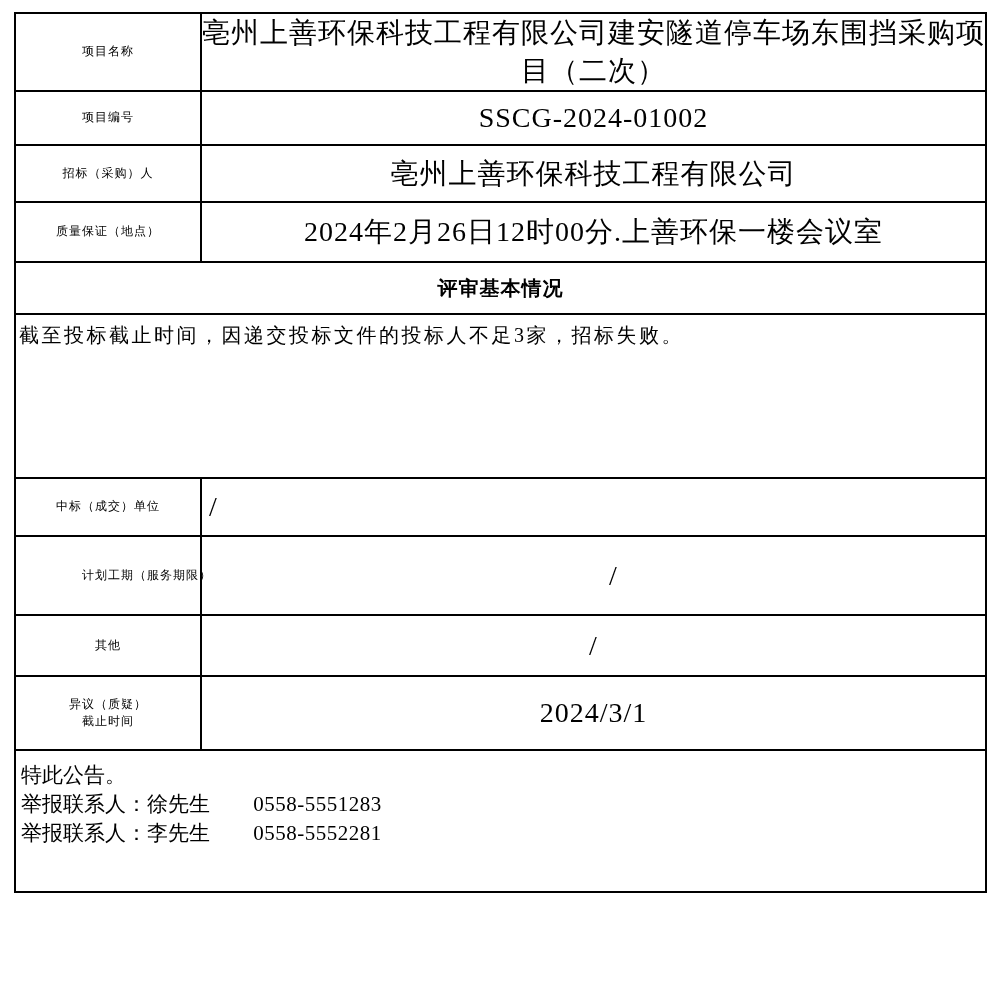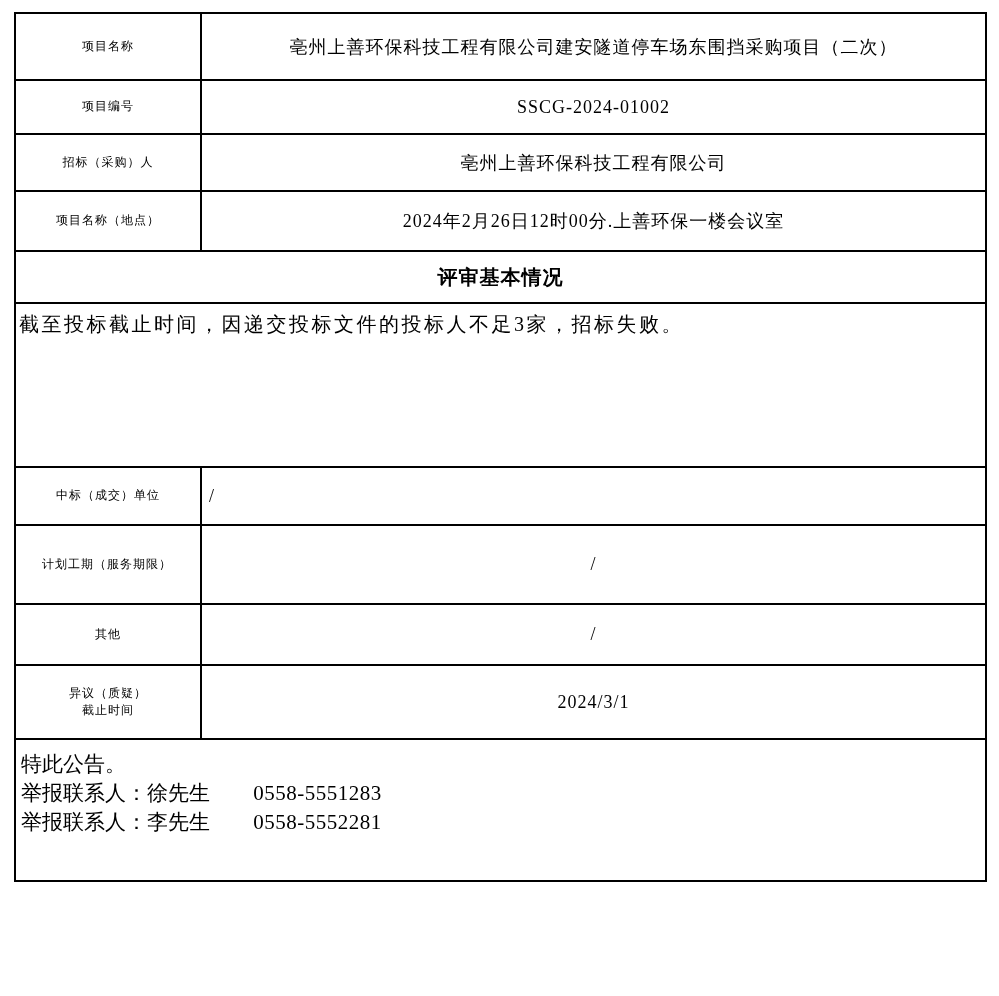--- a/index.html
+++ b/index.html
@@ -29,21 +29,21 @@
   .label {
     font-family: "Liberation Sans", sans-serif;
     font-weight: 400;
     font-size: 12px;
     text-align: center;
     letter-spacing: 1px;
     line-height: 1.45;
   }
   .value {
     font-family: "Liberation Serif", serif;
-    font-size: 18px;
+    font-size: 28px;
     text-align: center;
     letter-spacing: 1px;
   }
   .value-left {
     text-align: left;
     padding-left: 7px;
   }
   .section-header {
     font-family: "Liberation Sans", sans-serif;
     font-weight: 700;
@@ -80,21 +80,21 @@
   }
   
   .r1  td { height: 65px; }
   .r2  td { height: 52px; }
   .r3  td { height: 55px; }
   .r4  td { height: 58px; }
   .r5  td { height: 50px; }
   .r6  td { height: 156px; }
   .r7  td { height: 56px; }
   .r8  td { height: 52px; }
-  .r9  td { height: 77px; }
+  .r9  td { height: 77px; padding-left: 40px; }
   .r10 td { height: 80px; }
   .r11 td { height: 59px; }
   .r12 td { height: 72px; }
   .r13 td { height: 130px; }
 </style>
 </head>
 <body>
 
 <table class="announcement">
   <colgroup>
@@ -114,21 +114,21 @@
     <td class="label">项目编号</td>
     <td class="value" colspan="3">SSCG-2024-01002</td>
   </tr>
 
   <tr class="r3">
     <td class="label">招标（采购）人</td>
     <td class="value" colspan="3">亳州上善环保科技工程有限公司</td>
   </tr>
 
   <tr class="r4">
-    <td class="label">项目名称（地点）</td>
+    <td class="label">质量保证（地点）</td>
     <td class="value" colspan="3">2024年2月26日12时00分.上善环保一楼会议室</td>
   </tr>
 
   <tr class="r5">
     <td class="section-header" colspan="4">评审基本情况</td>
   </tr>
 
   <tr class="r6">
     <td class="note-cell" colspan="4">截至投标截止时间，因递交投标文件的投标人不足3家，招标失败。</td>
   </tr>

